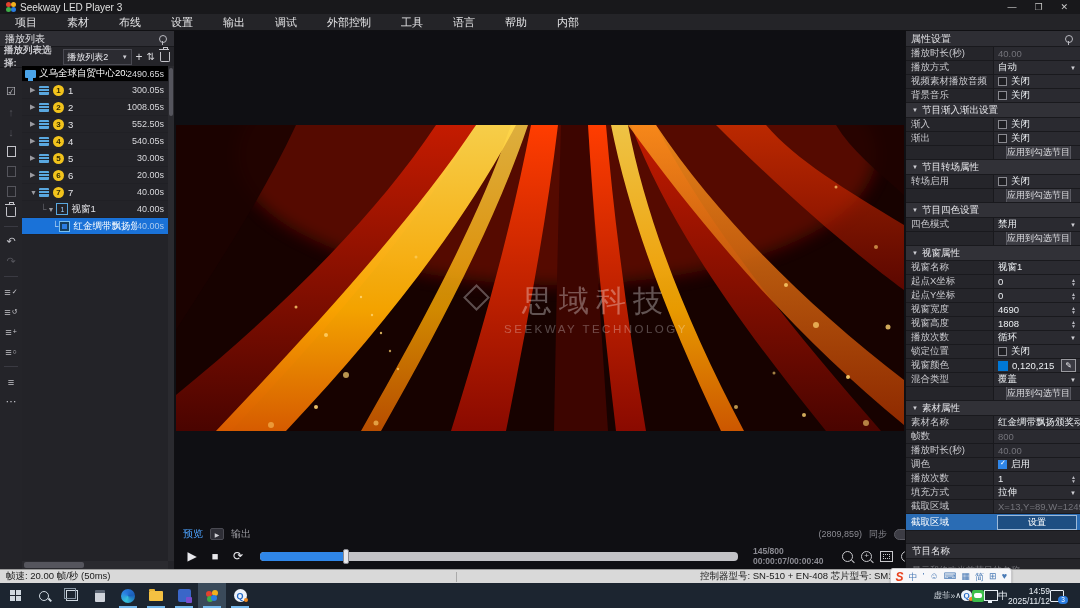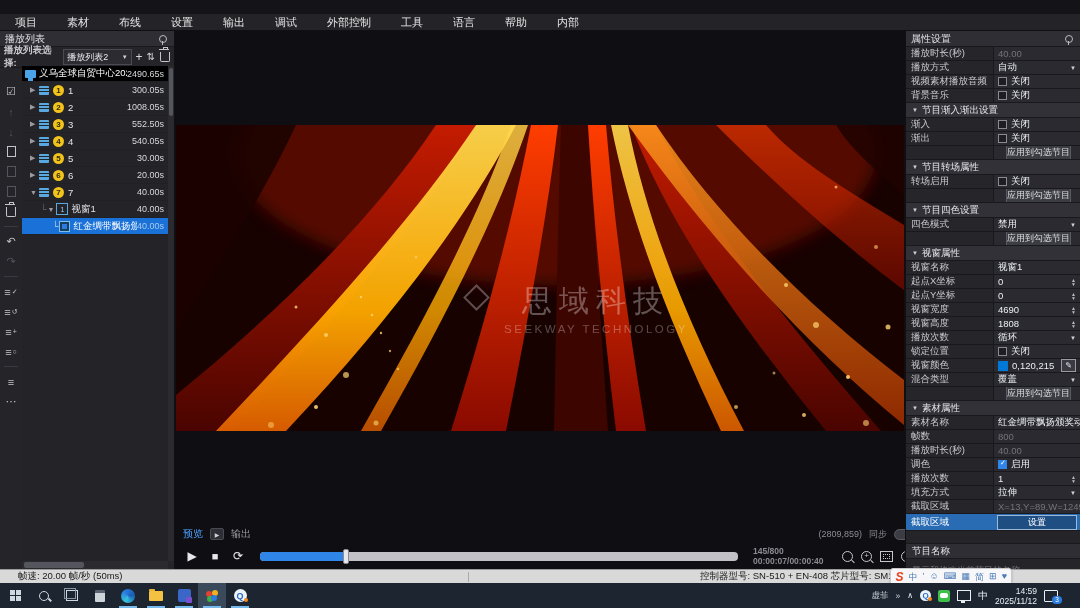--- a/index.html
+++ b/index.html
@@ -119,21 +119,21 @@
           display:flex;align-items:center;justify-content:center;}
   .swatch{width:10px;height:10px;margin-right:4px;flex:0 0 auto;}
   .editbox{margin-left:auto;width:13px;height:11px;border:1px solid #9a9aa0;background:#3a3a42;color:#e0e0e4;
            font-size:8px;display:flex;align-items:center;justify-content:center;}
   .pfoot-title{margin-top:12px;height:14px;background:#2e2e34;border-top:1px solid #19191d;border-bottom:1px solid #19191d;
                display:flex;align-items:center;padding-left:6px;font-size:9.5px;color:#e6e6ea;}
   .pfoot-desc{padding:5px 6px;font-size:9px;color:#77777d;}
   
   .statusbar{position:absolute;left:0;bottom:25px;width:1080px;height:14px;background:#d9d9d9;border-top:1px solid #9a9a9a;
              display:flex;align-items:center;color:#1a1a1a;font-size:9.5px;box-sizing:border-box;}
-  .statusbar .s1{padding-left:18px;}
+  .statusbar .s1{padding-left:6px;}
   .ssep{width:1px;height:10px;background:#aaa;margin-left:345px;}
   .statusbar .s2{position:absolute;left:700px;}
   .imebar{position:absolute;right:68px;top:-2px;height:16px;background:#f7f7f9;border:1px solid #c9c9cc;border-radius:3px;
           display:flex;align-items:center;padding:0 4px;gap:5px;box-shadow:0 1px 2px rgba(0,0,0,.3);}
   .imelogo{color:#e8401c;font-weight:bold;font-style:italic;font-size:12px;}
   .imebar span.imei{color:#4a7ab5;font-size:9px;}
   
   .taskbar{position:absolute;left:0;bottom:0;width:1080px;height:25px;background:#1c2530;display:flex;align-items:stretch;}
   .tbi{width:28px;display:flex;align-items:center;justify-content:center;position:relative;}
   .tbi.run::after{content:"";position:absolute;left:5px;right:5px;bottom:0;height:2px;background:#76b9ed;}
@@ -153,38 +153,52 @@
   .rapp::after{content:"";position:absolute;right:-1px;bottom:-1px;width:6px;height:6px;background:#7a4fd0;border-radius:1px;}
   .skw{width:12px;height:12px;position:relative;}
   .skw i{position:absolute;width:6px;height:6px;border-radius:50%;}
   .skw i:nth-child(1){left:0;top:1px;background:#e2422e;}
   .skw i:nth-child(2){right:0;top:0;background:#f2b01e;}
   .skw i:nth-child(3){left:1px;bottom:0;background:#3fae49;}
   .skw i:nth-child(4){right:1px;bottom:1px;background:#2b7de0;}
   .qapp{width:13px;height:13px;border-radius:50%;background:#eef3fa;color:#2268c5;font-size:9px;font-weight:bold;
         display:flex;align-items:center;justify-content:center;position:relative;}
   .qapp::after{content:"";position:absolute;right:-1px;bottom:0;width:4px;height:4px;border-radius:50%;background:#f28a1e;}
-  .tright{margin-left:auto;display:flex;align-items:center;gap:7px;padding-right:18px;color:#e8eef4;}
+  .tright{margin-left:auto;display:flex;align-items:center;padding-right:12px;color:#e8eef4;}
   .traytxt{font-size:8.5px;color:#cfd6dd;}
   .chev{font-size:8px;color:#e8eef4;}
   .wech{width:12px;height:12px;background:#3dbf4a;border-radius:2px;position:relative;}
   .wech::after{content:"";position:absolute;left:2px;top:3px;width:8px;height:5px;background:#fff;border-radius:2px;}
   .netic{width:12px;height:9px;border:1px solid #e8eef4;position:relative;}
   .netic::after{content:"";position:absolute;left:3px;bottom:-3px;width:4px;height:2px;background:#e8eef4;}
   .imec{font-size:10px;}
   .clock{text-align:right;font-size:8.5px;line-height:10px;}
   .noti{width:12px;height:10px;border:1px solid #e8eef4;border-radius:1px;position:relative;margin-right:4px;}
   .noti b{position:absolute;right:-5px;bottom:-3px;min-width:8px;height:8px;border-radius:4px;background:#2b7de0;
           color:#fff;font-size:6.5px;line-height:8px;text-align:center;font-weight:normal;padding:0 1px;}
 </style>
 </head>
 <body>
 
 <div id="app">
 
+  <div class="titlebar">
+    <span class="appdots">
+        <i></i>
+        <i></i>
+        <i></i>
+        <i></i>
+      </span>
+    <span class="wtitle">Seekway LED Player 3</span>
+    <span class="wctl">
+      <span>—</span>
+      <span>❐</span>
+      <span>✕</span>
+    </span>
+  </div>
 
   <div class="menubar">
       <span>项目</span>
       <span>素材</span>
       <span>布线</span>
       <span>设置</span>
       <span>输出</span>
       <span>调试</span>
       <span>外部控制</span>
       <span>工具</span>

